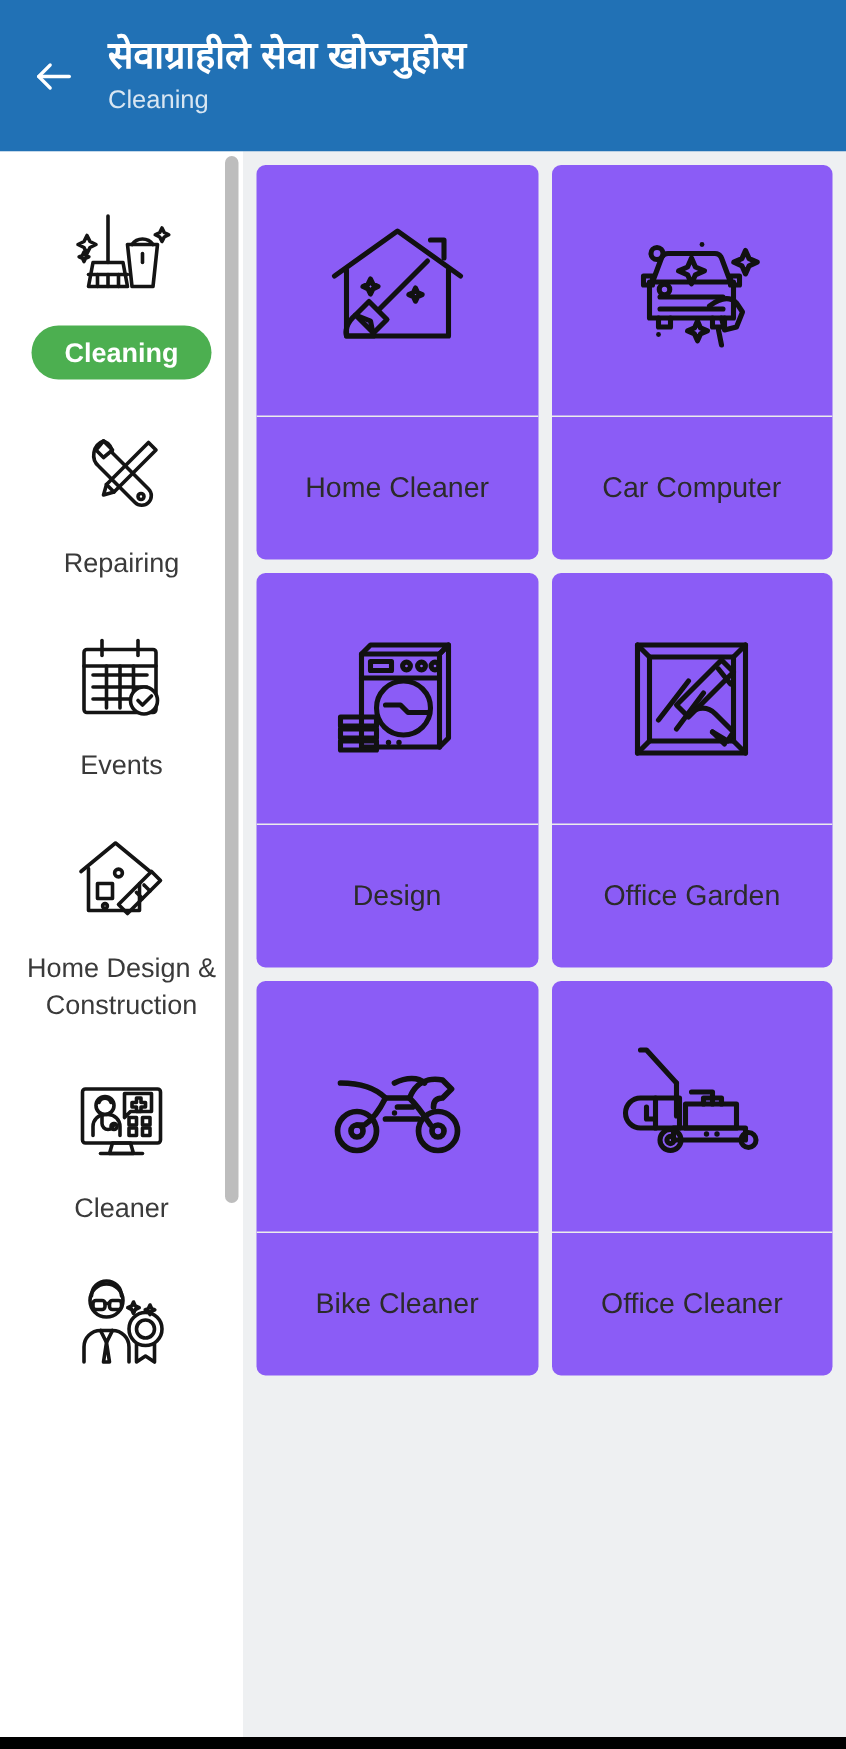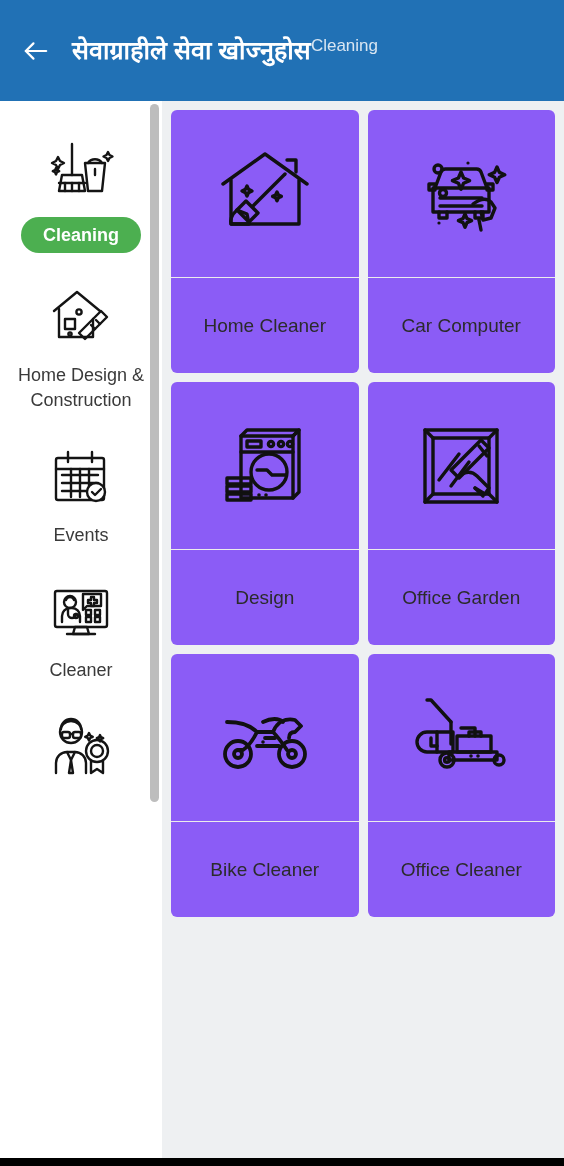--- a/index.html
+++ b/index.html
@@ -16,21 +16,21 @@
     position: absolute; left: 0; top: 0; width: 564px; height: 101px;
     background: #2171b5;
     display: flex; align-items: center;
   }
   #back-btn {
     width: 72px; height: 101px;
     display: flex; align-items: center; justify-content: center;
     flex: 0 0 72px;
   }
   #back-btn svg { display: block; }
-  #appbar-titles { display: flex; flex-direction: row; justify-content: center; padding-bottom: 2px; }
+  #appbar-titles { display: flex; flex-direction: column; justify-content: center; padding-bottom: 2px; }
   #appbar-title {
     color: #ffffff; font-size: 25px; font-weight: bold; line-height: 34px;
     letter-spacing: .1px; white-space: nowrap;
   }
   #appbar-subtitle {
     color: #d8e6f2; font-size: 17px; font-weight: normal; line-height: 24px;
     margin-top: 1px;
   }
 
   
@@ -144,55 +144,67 @@
               <path d="M43 28 a8.5 8.5 0 0 1 14 0"></path>
               <line x1="50" y1="34" x2="50" y2="40"></line>
               <path d="M13 22 l2 4 4 2 -4 2 -2 4 -2-4 -4-2 4-2 z"></path>
               <path d="M63 17 l1.5 3 3 1.5 -3 1.5 -1.5 3 -1.5-3 -3-1.5 3-1.5 z"></path>
               <path d="M11 33 l1 2.2 2.2 1 -2.2 1 -1 2.2 -1-2.2 -2.2-1 2.2-1 z"></path>
             </svg>
           </span>
           <span class="side-label">Cleaning</span>
         </div>
 
-
         <div class="side-item">
           <span class="side-icon">
             <svg viewBox="0 0 72 72" fill="none" stroke="#141414" stroke-width="2.4" stroke-linecap="round" stroke-linejoin="round">
-              <path d="M9 30 L32 11 L55 30"></path>
-              <path d="M14 28 v28 h34 v-18"></path>
-              <rect x="20" y="38" width="10" height="10"></rect>
-              <circle cx="34" cy="31" r="2.6"></circle>
-              <path d="M40 58 L62 36 l-6 -6 -22 22 z"></path>
-              <line x1="46" y1="44" x2="50" y2="48"></line>
-              <line x1="51" y1="39" x2="55" y2="43"></line>
-              <circle cx="25" cy="53" r="1.6"></circle>
-            </svg>
-          </span>
-          <span class="side-label">Home Design &amp; Construction</span>
+              <path d="M24 13 a10 10 0 0 0 -3 17 l24 24 a6 6 0 0 0 9 -9 l-24 -24 a10 10 0 0 0 -6 -8 z"></path>
+              <path d="M24 13 l-5 6 5 5 6 -5 z"></path>
+              <circle cx="49" cy="50" r="2"></circle>
+              <path d="M54 14 l5 5 -28 28 -7 2 2 -7 z"></path>
+              <line x1="31" y1="47" x2="26" y2="42"></line>
+            </svg>
+          </span>
+          <span class="side-label">Repairing</span>
         </div>
 
         <div class="side-item">
           <span class="side-icon">
             <svg viewBox="0 0 72 72" fill="none" stroke="#141414" stroke-width="2.4" stroke-linecap="round" stroke-linejoin="round">
               <rect x="11" y="17" width="48" height="42" rx="2"></rect>
               <line x1="11" y1="28" x2="59" y2="28"></line>
               <line x1="23" y1="11" x2="23" y2="21"></line>
               <line x1="47" y1="11" x2="47" y2="21"></line>
               <line x1="17" y1="34" x2="53" y2="34"></line>
               <line x1="17" y1="42" x2="53" y2="42"></line>
               <line x1="17" y1="50" x2="53" y2="50"></line>
               <line x1="26" y1="28" x2="26" y2="56"></line>
               <line x1="35" y1="28" x2="35" y2="56"></line>
               <line x1="44" y1="28" x2="44" y2="56"></line>
               <circle cx="51" cy="51" r="9" fill="#ffffff"></circle>
               <polyline points="47,51 50,54 56,48"></polyline>
             </svg>
           </span>
           <span class="side-label">Events</span>
+        </div>
+
+        <div class="side-item">
+          <span class="side-icon">
+            <svg viewBox="0 0 72 72" fill="none" stroke="#141414" stroke-width="2.4" stroke-linecap="round" stroke-linejoin="round">
+              <path d="M9 30 L32 11 L55 30"></path>
+              <path d="M14 28 v28 h34 v-18"></path>
+              <rect x="20" y="38" width="10" height="10"></rect>
+              <circle cx="34" cy="31" r="2.6"></circle>
+              <path d="M40 58 L62 36 l-6 -6 -22 22 z"></path>
+              <line x1="46" y1="44" x2="50" y2="48"></line>
+              <line x1="51" y1="39" x2="55" y2="43"></line>
+              <circle cx="25" cy="53" r="1.6"></circle>
+            </svg>
+          </span>
+          <span class="side-label">Home Design &amp; Construction</span>
         </div>
 
 
         <div class="side-item">
           <span class="side-icon">
             <svg viewBox="0 0 72 72" fill="none" stroke="#141414" stroke-width="2.4" stroke-linecap="round" stroke-linejoin="round">
               <rect x="10" y="15" width="52" height="36" rx="2"></rect>
               <path d="M28 58 h16 l-2 -7 h-12 z"></path>
               <line x1="22" y1="58" x2="50" y2="58"></line>
               <circle cx="25" cy="26" r="6"></circle>

